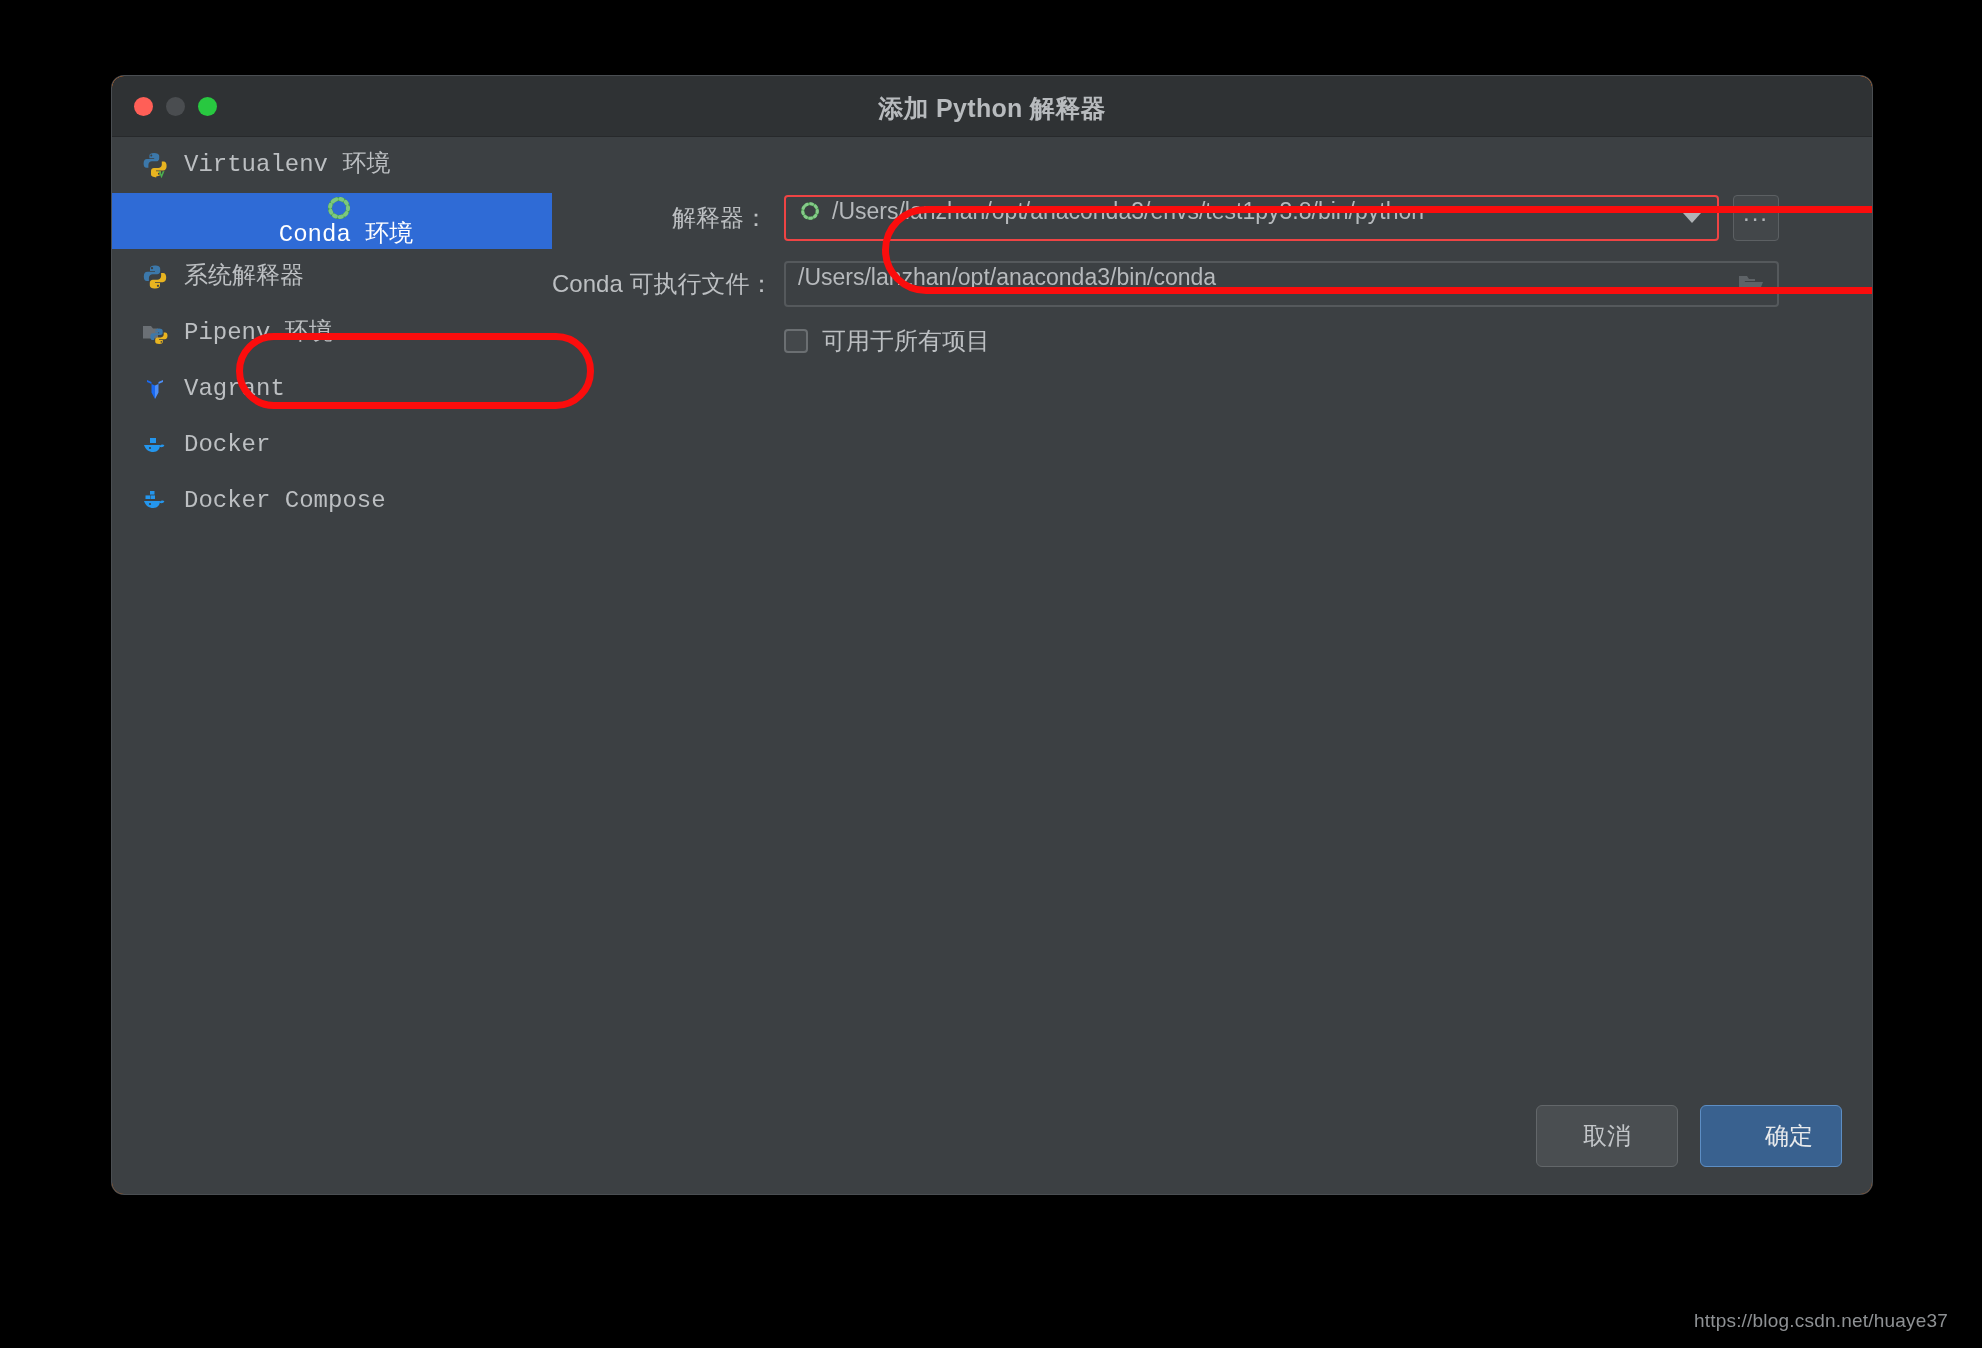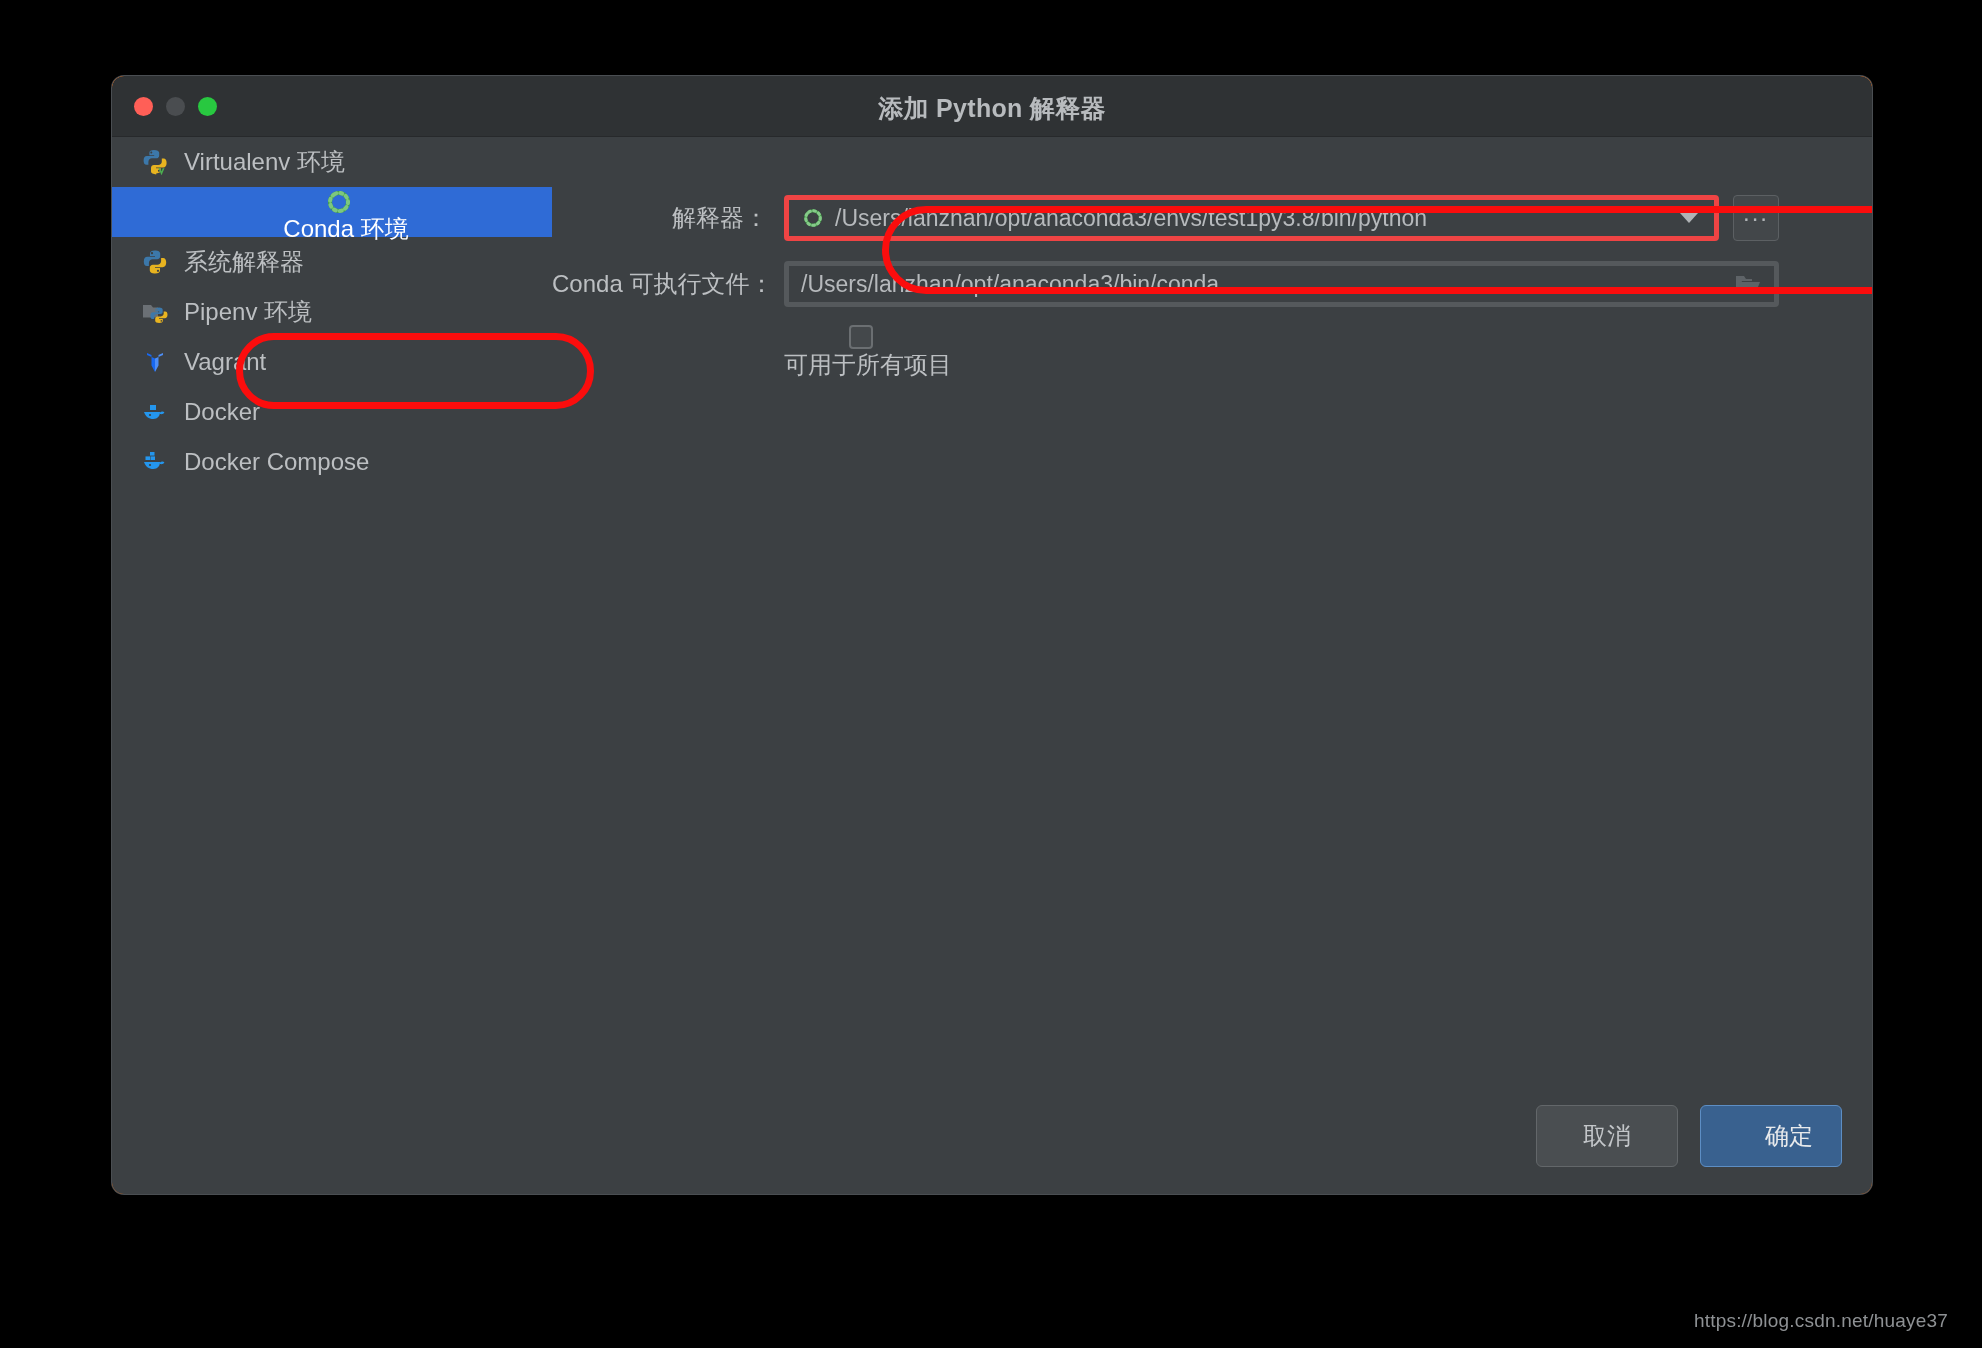--- a/index.html
+++ b/index.html
@@ -72,28 +72,29 @@
   
   .sidebar {
     position: absolute;
     left: 0;
     top: 0;
     width: 440px;
     height: 1058px;
   }
   .side-item {
     position: relative;
-    height: 50px;
+    height: 56px;
     display: flex;
     align-items: center;
     padding-left: 28px;
     box-sizing: border-box;
     color: #bcbfc2;
     font-size: 24px;
     white-space: nowrap;
+    font-family: Liberation Mono, monospace;
   }
   .side-item.selected {
     background: #2f6bd6;
     color: #ffffff;
     width: 440px;
     flex-direction: column;
   }
   .side-ico {
     width: 30px;
     height: 30px;
@@ -129,25 +130,25 @@
     box-sizing: border-box;
     color: #bcbfc2;
     font-size: 24px;
     white-space: nowrap;
   }
 
   .field {
     position: relative;
     height: 46px;
     background: #3c4043;
-    border: 5px solid #ef4444;
+    border: 2px solid #ef4444;
     border-radius: 4px;
     box-sizing: border-box;
     display: flex;
-    align-items: center;
+    align-items: flex-end;
     padding: 16px 12px;
     color: #b6b9bc;
     font-size: 23px;
     white-space: nowrap;
     overflow: hidden;
   }
   .field.combo { width: 935px; }
   .field.plain { width: 995px; border-color: #55595c; }
   .field-ico { margin-right: 10px; display: flex; align-items: center; }
   .field-text { line-height: 1; }
@@ -374,21 +375,21 @@
             <svg width="28" height="24" viewBox="0 0 28 24">
               <path d="M2 4h8l2 3h6v2H8l-3 9H2z" fill="#5e6367"></path>
               <path d="M7 10h19l-4 10H3z" fill="#5e6367"></path>
             </svg>
           </span>
         </div>
       </div>
 
       <div class="form-row row-check">
         <div class="form-label"></div>
-        <div style="display:flex;align-items:center;flex-direction:column;">
+        <div style="display:flex;align-items:center;">
           <span class="checkbox-box"></span>
           <span class="checkbox-label">可用于所有项目</span>
         </div>
       </div>
     </div>
 
     <div class="footer">
       <div class="btn secondary">取消</div>
       <div class="btn primary">确定</div>
     </div>

